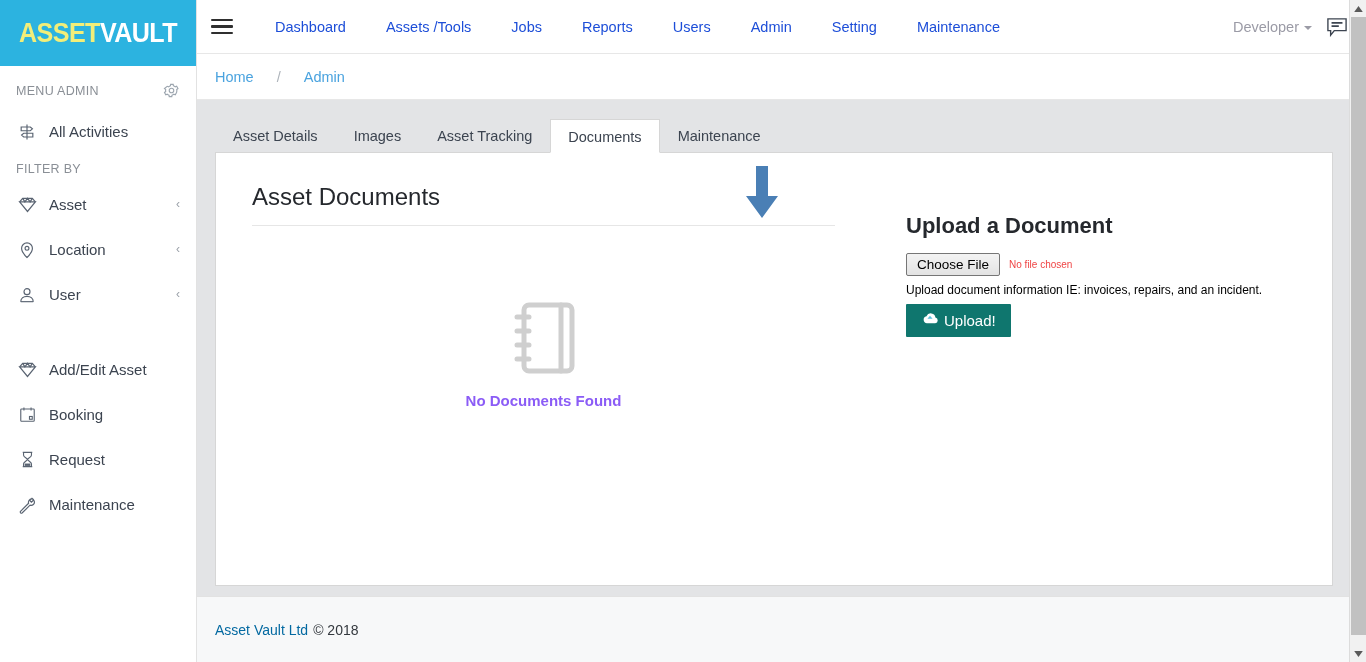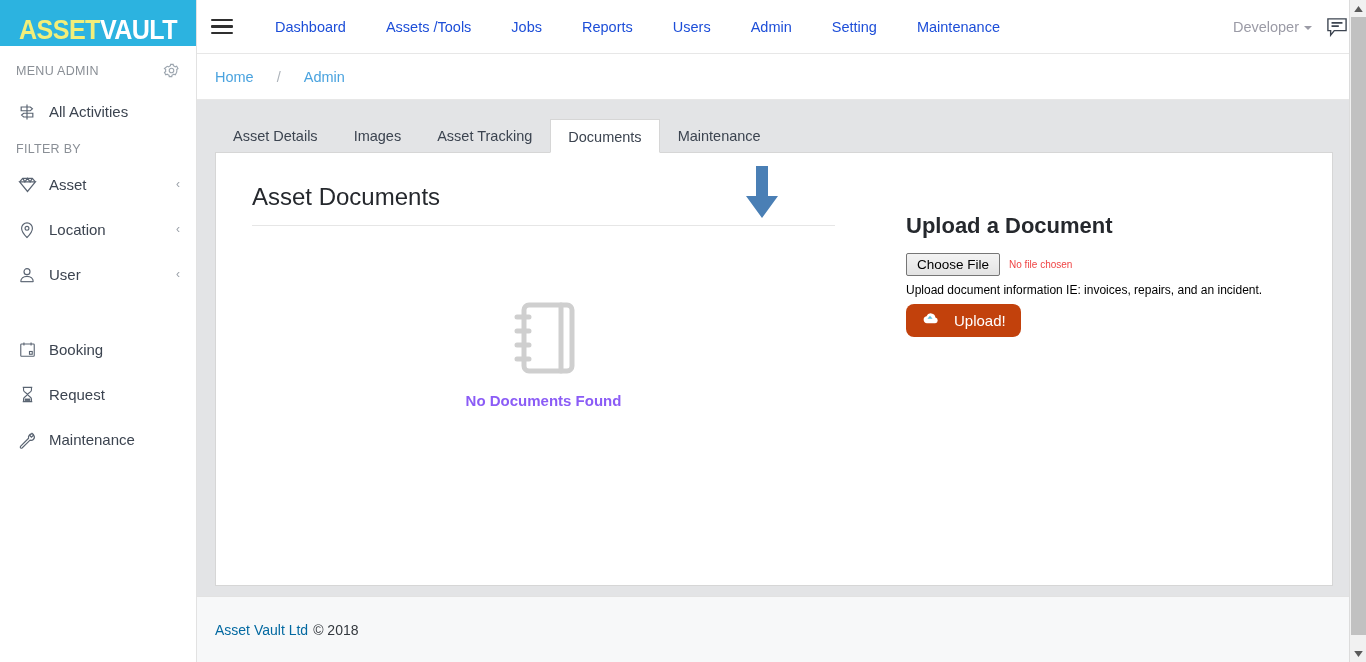--- a/index.html
+++ b/index.html
@@ -13,23 +13,23 @@
 
   
   .sidebar {
     width: 197px; height: 662px;
     background: #ffffff;
     border-right: 1px solid #e2e2e2;
     flex: 0 0 197px;
     position: relative;
   }
   .logo {
-    height: 46px;
+    height: 66px;
     background: #2cb3e0;
-    display: flex; align-items: flex-end; justify-content: center;
+    display: flex; align-items: center; justify-content: center;
   }
   .logo-text {
     font-size: 27px; font-weight: bold; letter-spacing: -0.6px;
     font-family: "Liberation Sans", sans-serif;
     transform: scaleX(0.93);
   }
   .logo-a { color: #f2ee79; }
   .logo-b { color: #ffffff; }
 
   .side-head {
@@ -154,24 +154,24 @@
     background: linear-gradient(#f3f3f3, #e3e3e3);
     border: 1px solid #767676; border-radius: 2px;
     padding: 3px 10px; font-size: 13.5px; color: #000;
     font-family: "Liberation Sans", sans-serif; cursor: pointer;
   }
   .file-name { font-size: 10px; color: #ef4444; margin-left: 9px; }
 
   .hint { font-size: 12px; color: #000000; margin-bottom: 7px; }
 
   .upload-btn {
-    display: inline-flex; align-items: center; gap: 15px;
-    background: #c2410c; color: #ffffff;
+    display: inline-flex; align-items: center; gap: 5px;
+    background: #0f766e; color: #ffffff;
     font-size: 15px; padding: 8px 15px;
-    border: none; border-radius: 8px; cursor: pointer;
+    border: none; border-radius: 1px; cursor: pointer;
     font-family: "Liberation Sans", sans-serif;
   }
 
   
   .arrow-ann {
     position: absolute; left: 544px; top: 66px;
     width: 42px; height: 54px; z-index: 5; pointer-events: none;
   }
 
   .footer {
@@ -265,20 +265,30 @@
           <path d="M4.5 20c0-4 3.4-6.4 7.5-6.4s7.5 2.4 7.5 6.4"></path>
           <path d="M4.5 20h15"></path>
         </svg>
       </span>
       <span class="lbl">User</span>
       <span class="chev">‹</span>
     </div>
 
     <div class="spacer-md"></div>
 
+    <div class="nav-item">
+      <span class="ic">
+        <svg viewBox="0 0 24 24" width="21" height="21" fill="none" stroke="#5a6472" stroke-width="1.4">
+          <path d="M3 9h18l-9 11z"></path>
+            <path d="M3 9l3.5-4h11L21 9"></path>
+            <path d="M6.5 5L9 9l3-4 3 4 2.5-4"></path>
+        </svg>
+      </span>
+      <span class="lbl">Add/Edit Asset</span>
+    </div>
 
     <div class="nav-item">
       <span class="ic">
         <svg viewBox="0 0 24 24" width="19" height="19" fill="none" stroke="#5a6472" stroke-width="1.4">
           <rect x="3.5" y="5" width="17" height="15.5" rx="1"></rect>
           <path d="M7.5 3v4M16.5 3v4"></path>
           <rect x="14.5" y="14.5" width="3.5" height="3.5"></rect>
         </svg>
       </span>
       <span class="lbl">Booking</span>

